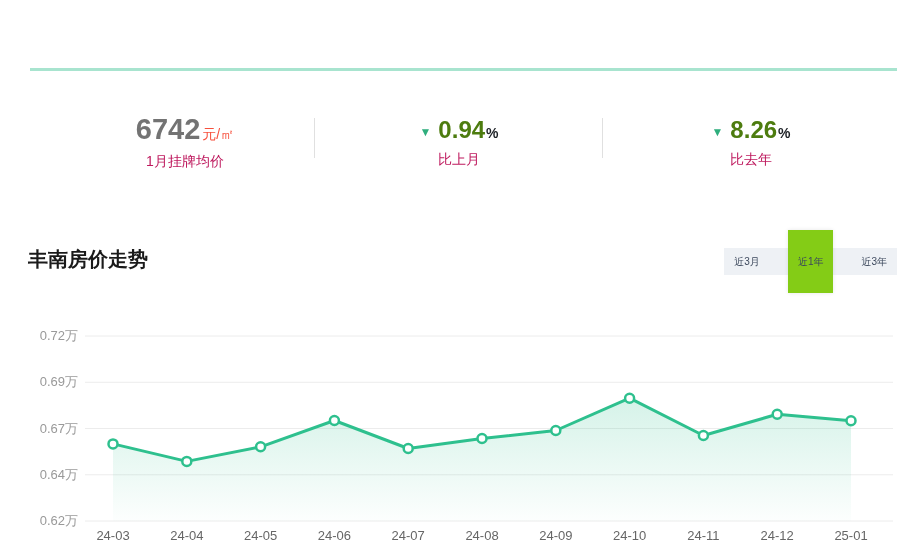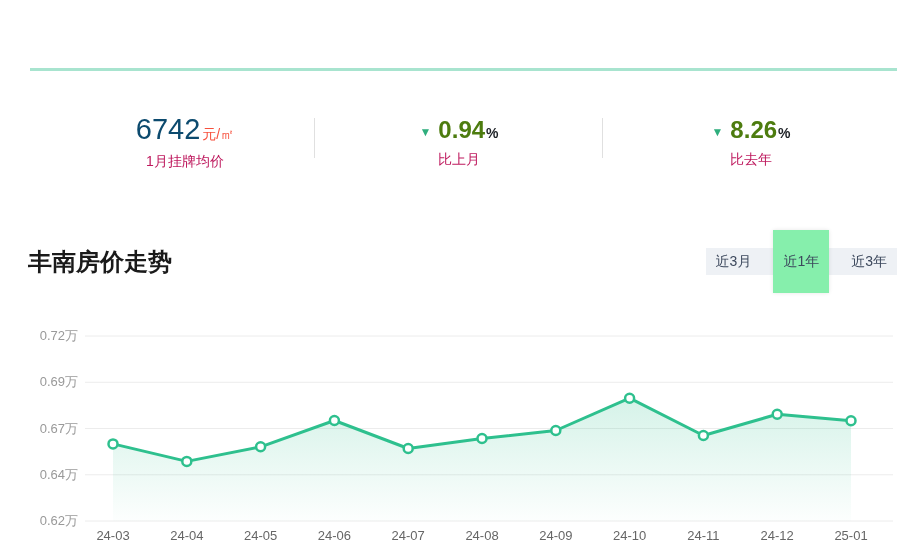--- a/index.html
+++ b/index.html
@@ -13,32 +13,32 @@
   .tab-underline{position:absolute;left:30px;top:68px;width:867px;height:3px;background:#a8e4cf;}
 
   
   .stats{position:absolute;left:0;top:100px;width:914px;height:80px;display:flex;}
   .stat{position:relative;display:flex;flex-direction:column;align-items:center;justify-content:center;padding-top:4px;}
   .stat-1{width:315px;padding-left:55px;box-sizing:border-box;}
   .stat-2{width:288px;}
   .stat-3{flex:1;padding-right:15px;}
   .stat-1::after,.stat-2::after{content:"";position:absolute;right:0;top:18px;width:1px;height:40px;background:#e0e0e0;}
   .stat-main{display:inline-flex;align-items:baseline;}
-  .price-num{font-size:29px;font-weight:normal;color:#0c4a6e;letter-spacing:0;}
+  .price-num{font-size:29px;font-weight:bold;color:#737373;letter-spacing:0;}
   .price-unit{font-size:14px;color:#f7503c;margin-left:2px;}
   .tri{font-size:12px;color:#2fae7d;margin-right:7px;transform:translateY(-2px);}
   .pct-num{font-size:24px;font-weight:bold;color:#4d7c0f;}
   .pct-unit{font-size:14px;font-weight:bold;color:#1c2025;margin-left:1px;}
   .stat-label{font-size:14px;color:#be185d;margin-top:7px;}
 
   
-  .section-title{position:absolute;left:28px;top:246px;margin:0;font-size:24px;font-weight:bold;color:#1a1a1a;}
+  .section-title{position:absolute;left:28px;top:246px;margin:0;font-size:20px;font-weight:bold;color:#1a1a1a;}
   .ranges{position:absolute;right:17px;top:248px;display:flex;align-items:center;background:#eef1f5;height:27px;}
-  .range{font-size:14px;color:#3c485c;padding:16px 10px;line-height:27px;cursor:pointer;white-space:nowrap;}
-  .range.active{background:#86efac;line-height:31px;height:31px;margin:-2px 12px;box-shadow:0 0 4px rgba(0,0,0,0.10);}
+  .range{font-size:10px;color:#3c485c;padding:16px 10px;line-height:27px;cursor:pointer;white-space:nowrap;}
+  .range.active{background:#84cc16;line-height:31px;height:31px;margin:-2px 18px;box-shadow:0 0 4px rgba(0,0,0,0.10);}
 
   
   #trend-svg{position:absolute;left:0;top:325px;}
 </style>
 </head>
 <body>
 
 <div class="page">
 
   <div class="tab-underline"></div>

